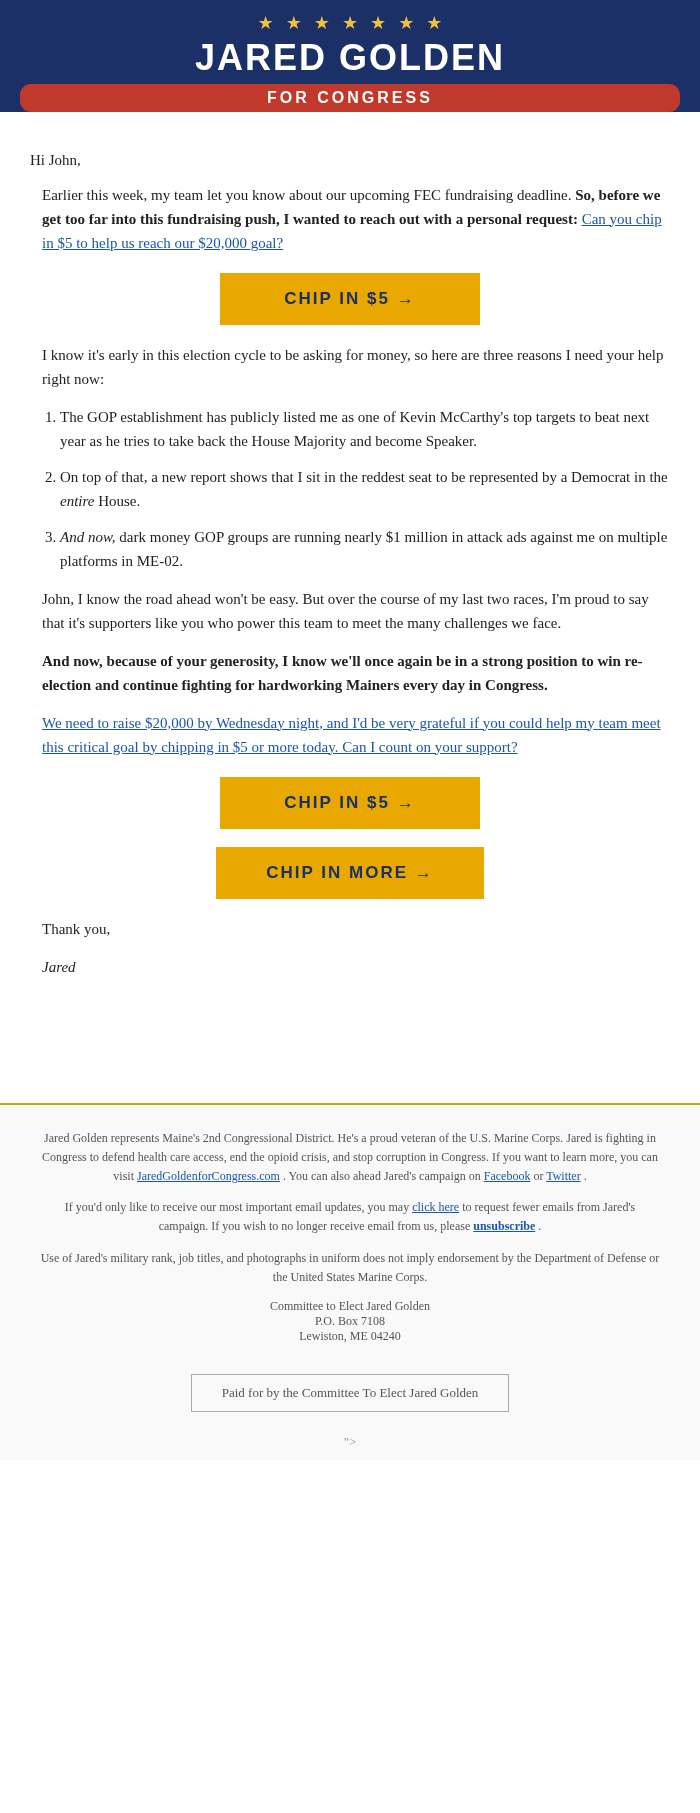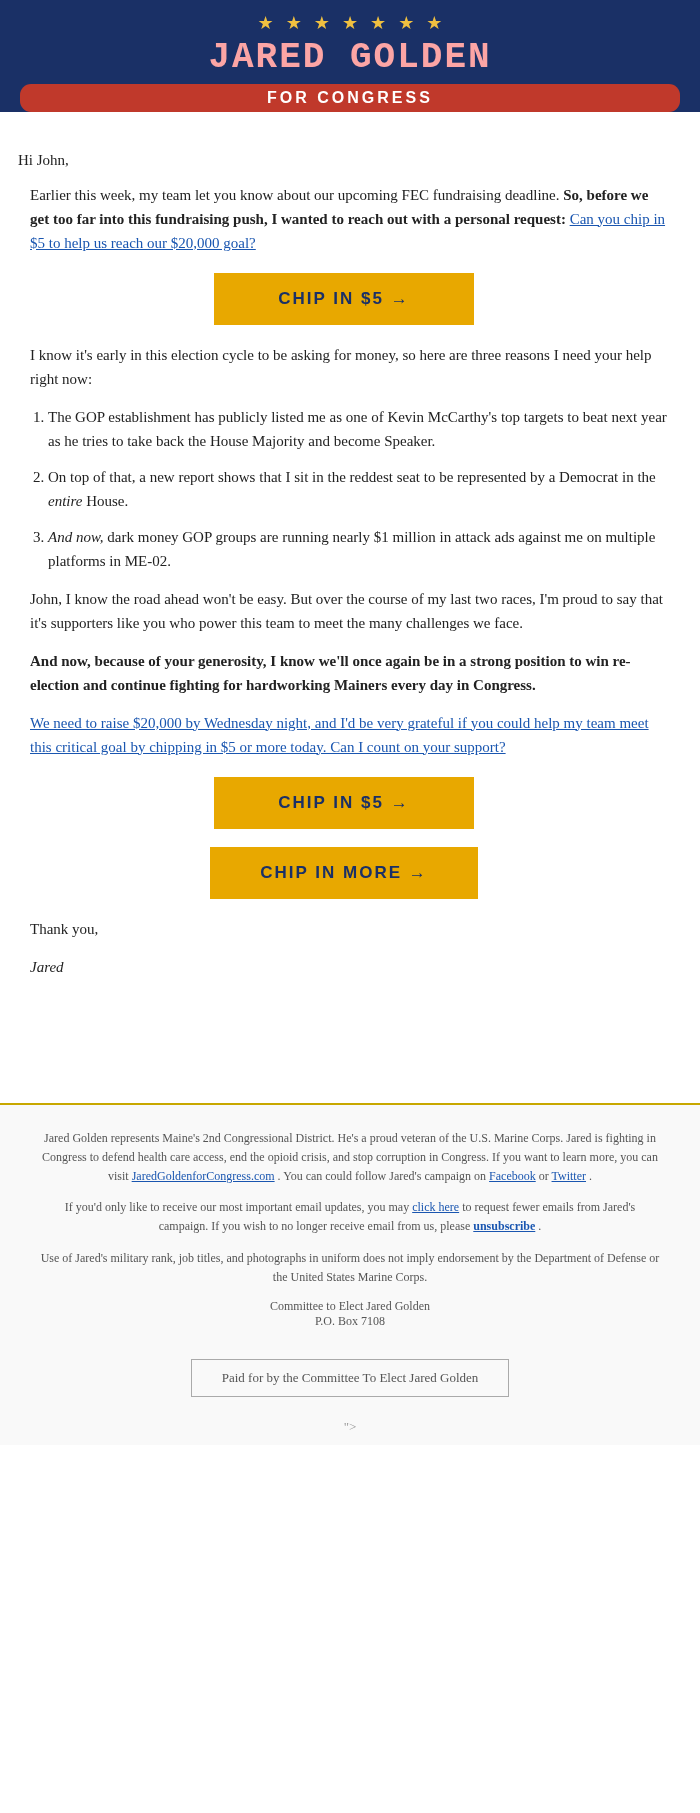--- a/index.html
+++ b/index.html
@@ -10,44 +10,44 @@
       color: #222;
       display: flex;
       justify-content: center;
     }
     .email-wrapper {
       width: 700px;
       background: #fff;
       min-height: 1813px;
     }
     .email-body {
-      padding: 20px 30px 10px 18px;
+      padding: 20px 30px 10px 30px;
     }
     
     .header {
       background: #1a3066;
       text-align: center;
       padding: 12px 20px 0 20px;
       position: relative;
     }
     .stars-row {
       display: flex;
       justify-content: center;
       gap: 12px;
       margin-bottom: 4px;
     }
     .star {
       color: #f0c040;
       font-size: 18px;
     }
     .header-name {
-      color: #fca5a5;
+      color: #ffffff;
       font-size: 36px;
       font-weight: 900;
-      font-family: Liberation Mono, monospace;
+      font-family: Liberation Sans, sans-serif;
       letter-spacing: 2px;
       line-height: 1.1;
     }
     .header-sub {
       background: #c0392b;
       color: #fff;
       font-size: 16px;
       font-weight: bold;
       font-family: Arial, sans-serif;
       letter-spacing: 3px;
@@ -205,40 +205,41 @@
 
     <p class="para italic">Jared</p>
 
     <div class="spacer"></div>
   </div>
 
   <div class="footer">
     <p>
       <span>Jared Golden represents Maine's 2nd Congressional District. He's a proud veteran of the U.S. Marine Corps. Jared is fighting in Congress to defend health care access, end the opioid crisis, and stop corruption in Congress. If you want to learn more, you can visit</span>
       <a class="link">JaredGoldenforCongress.com</a>
-      <span>. You can could follow Jared's campaign on</span>
+      <span>. You can also ahead Jared's campaign on</span>
       <a class="link">Facebook</a>
       <span>or</span>
       <a class="link">Twitter</a>
       <span>.</span>
     </p>
 
     <p>
       <span>If you'd only like to receive our most important email updates, you may</span>
       <a class="link">click here</a>
       <span>to request fewer emails from Jared's campaign. If you wish to no longer receive email from us, please</span>
       <a class="link bold">unsubscribe</a>
       <span>.</span>
     </p>
 
     <p>Use of Jared's military rank, job titles, and photographs in uniform does not imply endorsement by the Department of Defense or the United States Marine Corps.</p>
 
     <div class="address">
       <div>Committee to Elect Jared Golden</div>
       <div>P.O. Box 7108</div>
+      <div>Lewiston, ME 04240</div>
     </div>
 
     <div>
       <div class="paid-box">Paid for by the Committee To Elect Jared Golden</div>
     </div>
 
     <div class="cursor-symbol">"&gt;</div>
   </div>
 
 </div>

